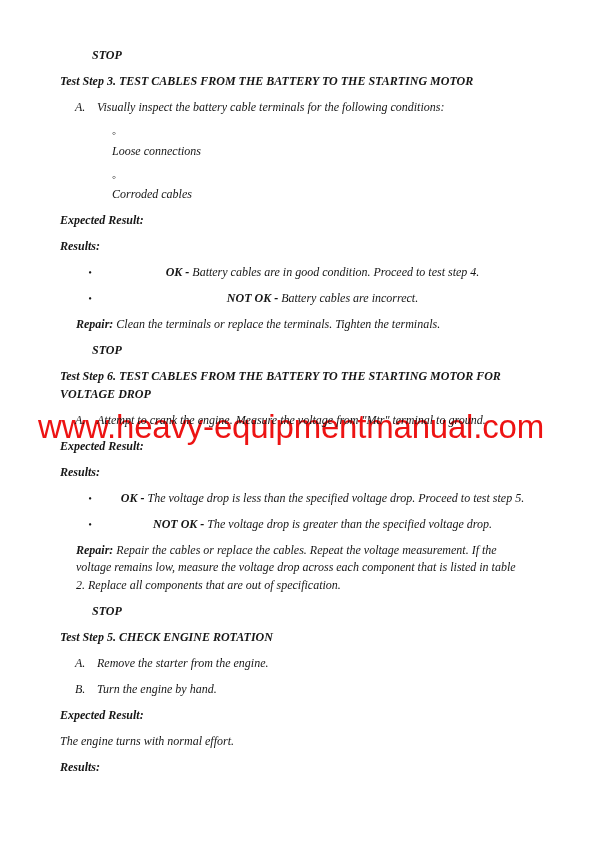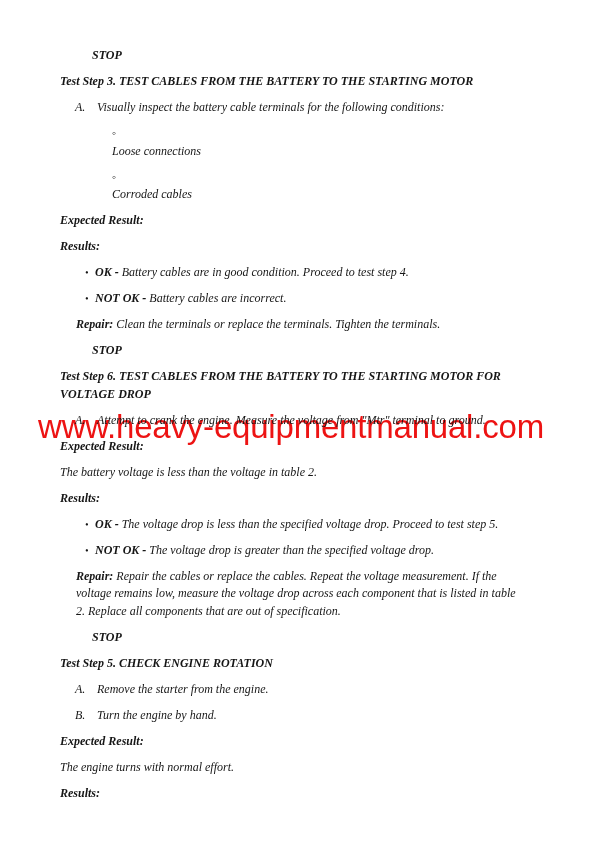--- a/index.html
+++ b/index.html
@@ -13,21 +13,21 @@
   .h { font-weight:bold; white-space:pre-line; }
   .stop { font-weight:bold; margin-left:32px; }
   .label { font-weight:bold; }
   .li { display:flex; }
   .li .t { flex:1; }
   .letter { margin-left:15px; }
   .letter .marker { width:22px; flex:none; }
   .sub { margin-left:52px;flex-direction:column; }
   .sub .marker { width:11px; flex:none; }
   .sub .marker::before { content:"◦"; }
-  .res { margin-left:25px; }
+  .res { margin-left:25px;text-align:center; }
   .res .marker { width:10px; flex:none; font-size:10px; }
   .res .marker::before { content:"•"; }
   .indent { margin-left:16px; }
   .pre { white-space:pre-line; }
   b { font-weight:bold; }
   .watermark {
     position:absolute; left:38px; top:408px; z-index:0;
     font-family:"Liberation Sans", sans-serif; font-size:33px;
     white-space:nowrap; letter-spacing:-0.2px;
   }
@@ -75,21 +75,20 @@
 
     <div class="line h">Test Step 6. TEST CABLES FROM THE BATTERY TO THE STARTING MOTOR FOR
 VOLTAGE DROP</div>
 
     <div class="line li letter">
       <span class="marker">A.</span>
       <span class="t">Attempt to crank the engine. Measure the voltage from "Mtr" terminal to ground.</span>
     </div>
 
     <div class="line label">Expected Result:</div>
-    <div class="line">The battery voltage is less than the voltage in table 2.</div>
     <div class="line label">Results:</div>
 
     <div class="line li res">
       <span class="marker"></span>
       <span class="t"><b>OK -</b> <span>The voltage drop is less than the specified voltage drop. Proceed to test step 5.</span></span>
     </div>
     <div class="line li res">
       <span class="marker"></span>
       <span class="t"><b>NOT OK -</b> <span>The voltage drop is greater than the specified voltage drop.</span></span>
     </div>

